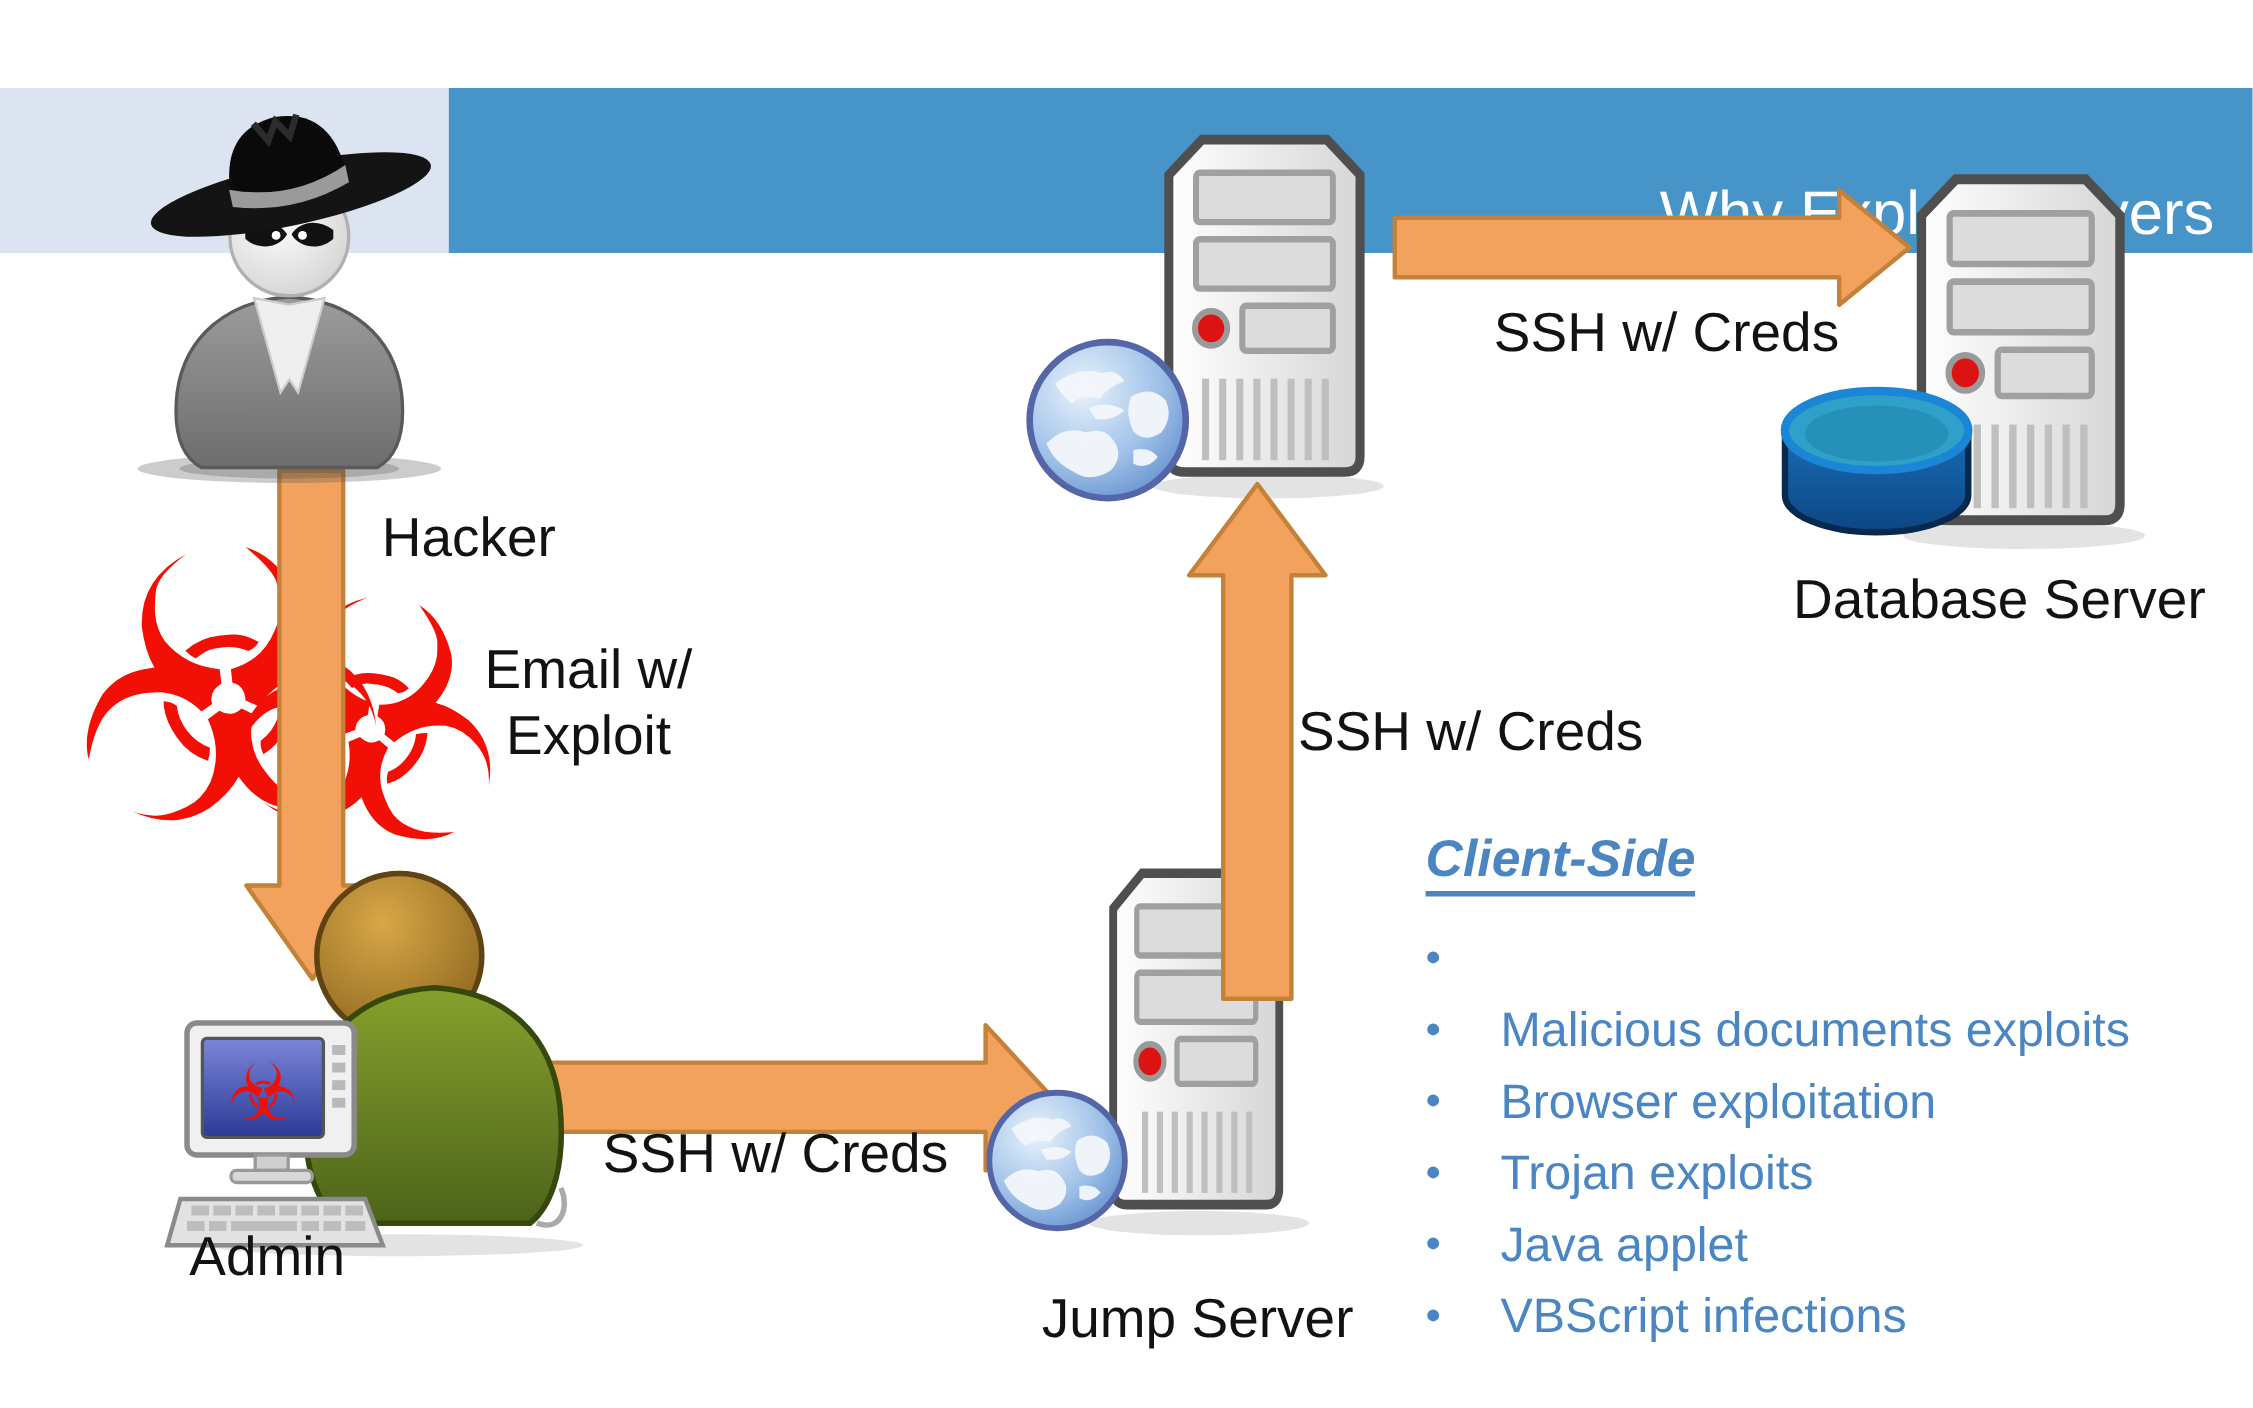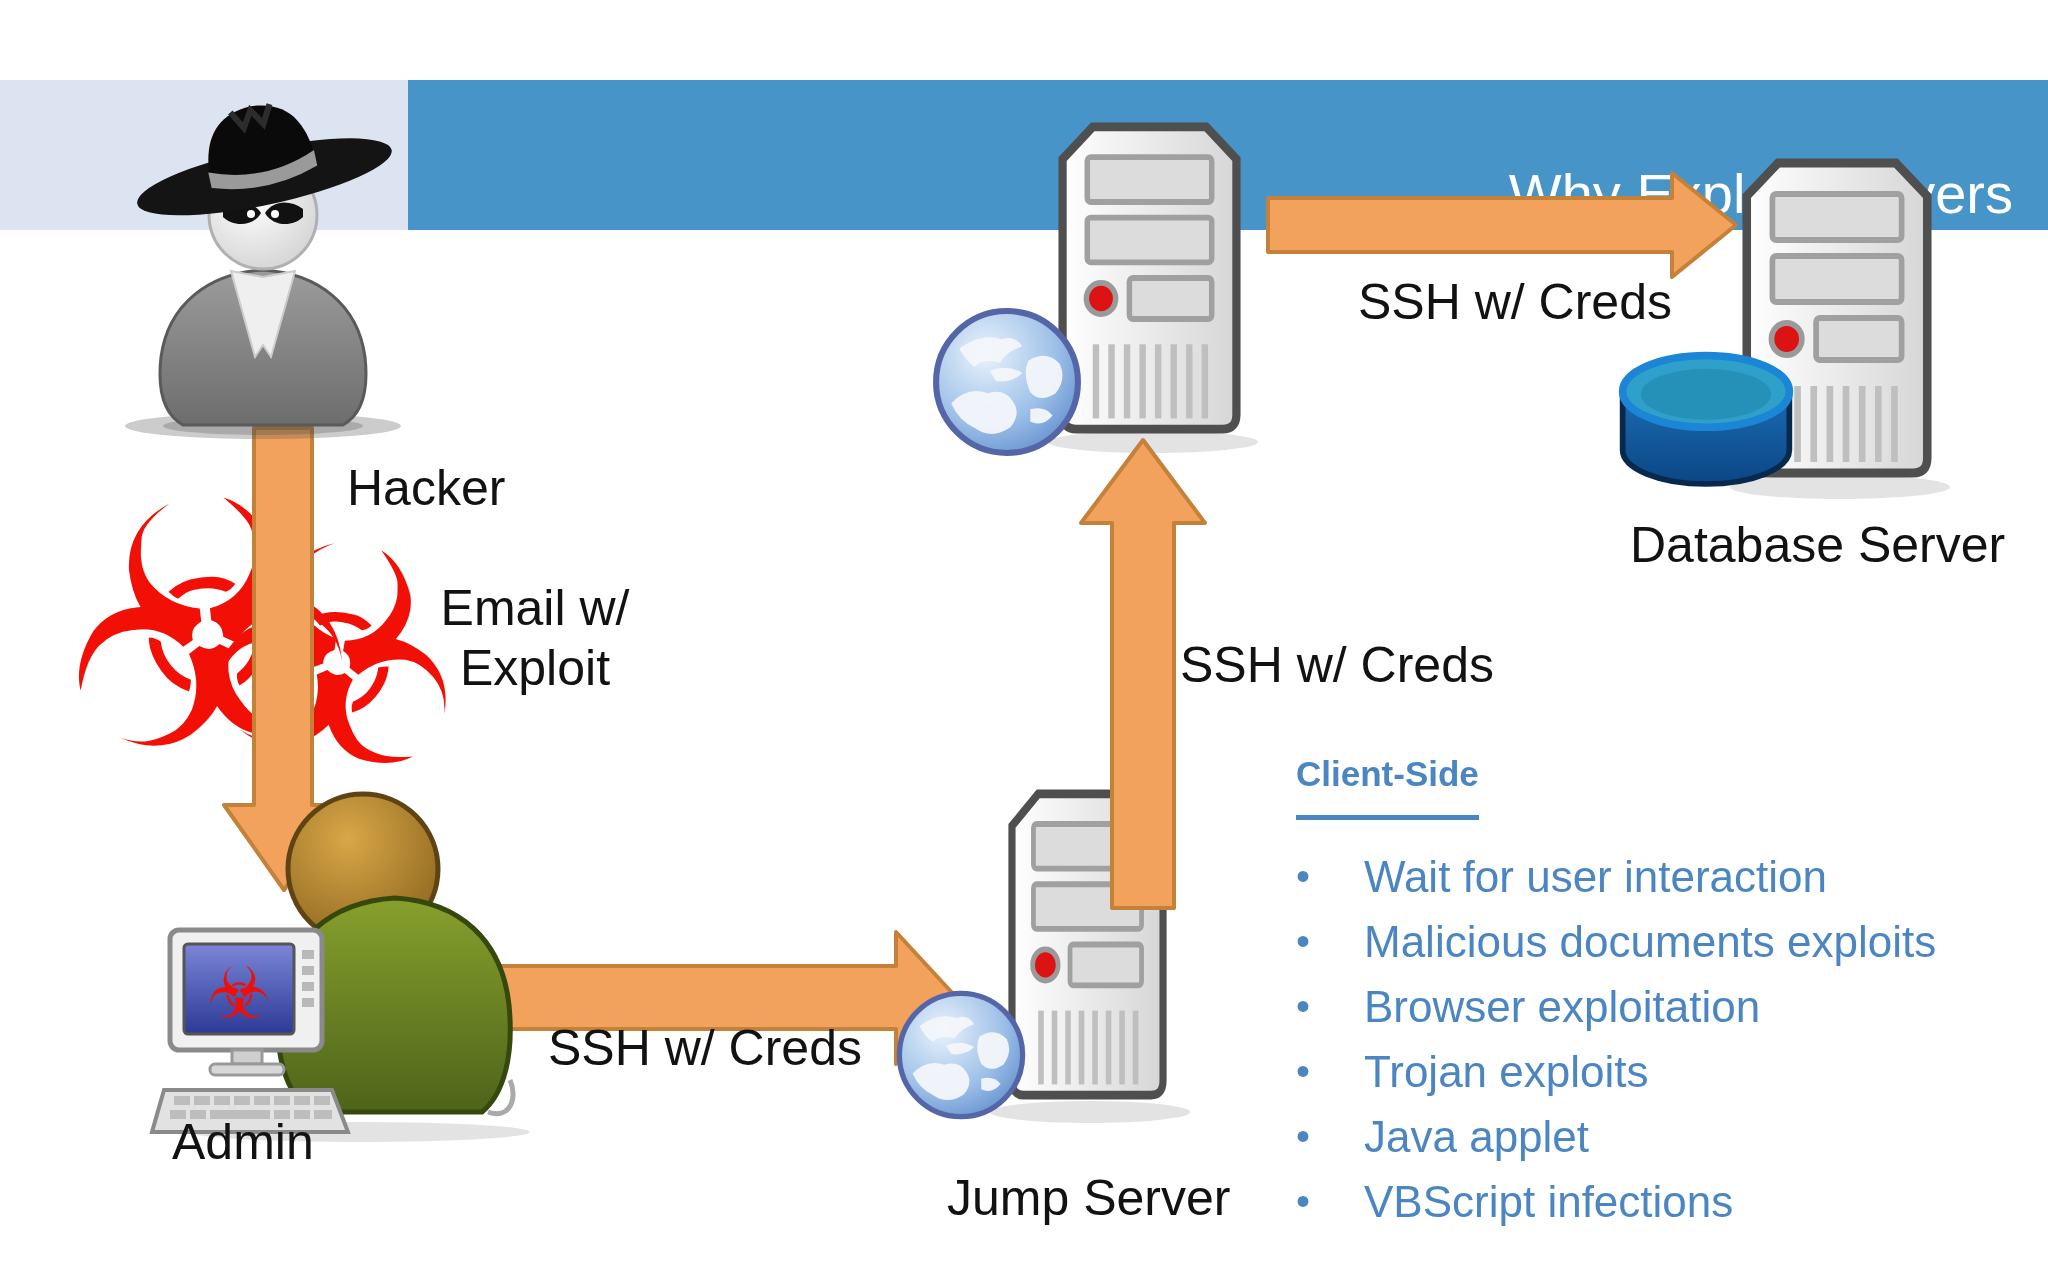--- a/index.html
+++ b/index.html
@@ -30,22 +30,22 @@
   svg.arrow{position:absolute;z-index:4;overflow:visible;}
   svg.arrow polygon{fill:var(--arrow-fill);stroke:var(--arrow-stroke);stroke-width:4;stroke-linejoin:round;}
   svg.arrow.arrow-up{z-index:6;}
   
   svg.icon{position:absolute;z-index:5;overflow:visible;}
   
   .label{position:absolute;z-index:7;color:var(--label-black);font-size:50px;line-height:1.2;white-space:nowrap;text-align:center;}
   .label-center{}
   
   .client-side{position:absolute;left:1296px;top:756px;z-index:7;color:var(--list-blue);}
-  .client-side .heading{font-size:35px;font-weight:bold;line-height:1;display:inline-block;
-                        border-bottom:5px solid var(--list-blue);padding-bottom:24px;}
+  .client-side .heading{font-size:47px;font-weight:bold;line-height:1;display:inline-block;
+                        border-bottom:5px solid var(--list-blue);padding-bottom:7px;font-style:italic;}
   .client-side ul{list-style:none;margin:24px 0 0 0;padding:0;font-size:44px;}
   .client-side li{height:65px;display:flex;align-items:center;}
   .client-side li .dot{width:68px;font-size:40px;flex:0 0 68px;}
 </style>
 </head>
 <body>
 
 <div class="stage">
 
   <svg width="0" height="0" style="position:absolute" aria-hidden="true">
@@ -237,21 +237,20 @@
 
   <div class="label" style="left:1358px;top:272px">SSH w/ Creds</div>
 
   <div class="label" style="left:1630px;top:515px">Database Server</div>
 
   <div class="client-side">
     <div class="heading">Client-Side</div>
     <ul>
       <li>
         <span class="dot">•</span>
-        <span>Wait for user interaction</span>
         </li>
       <li>
         <span class="dot">•</span>
         <span>Malicious documents exploits</span>
         </li>
       <li>
         <span class="dot">•</span>
         <span>Browser exploitation</span>
         </li>
       <li>

